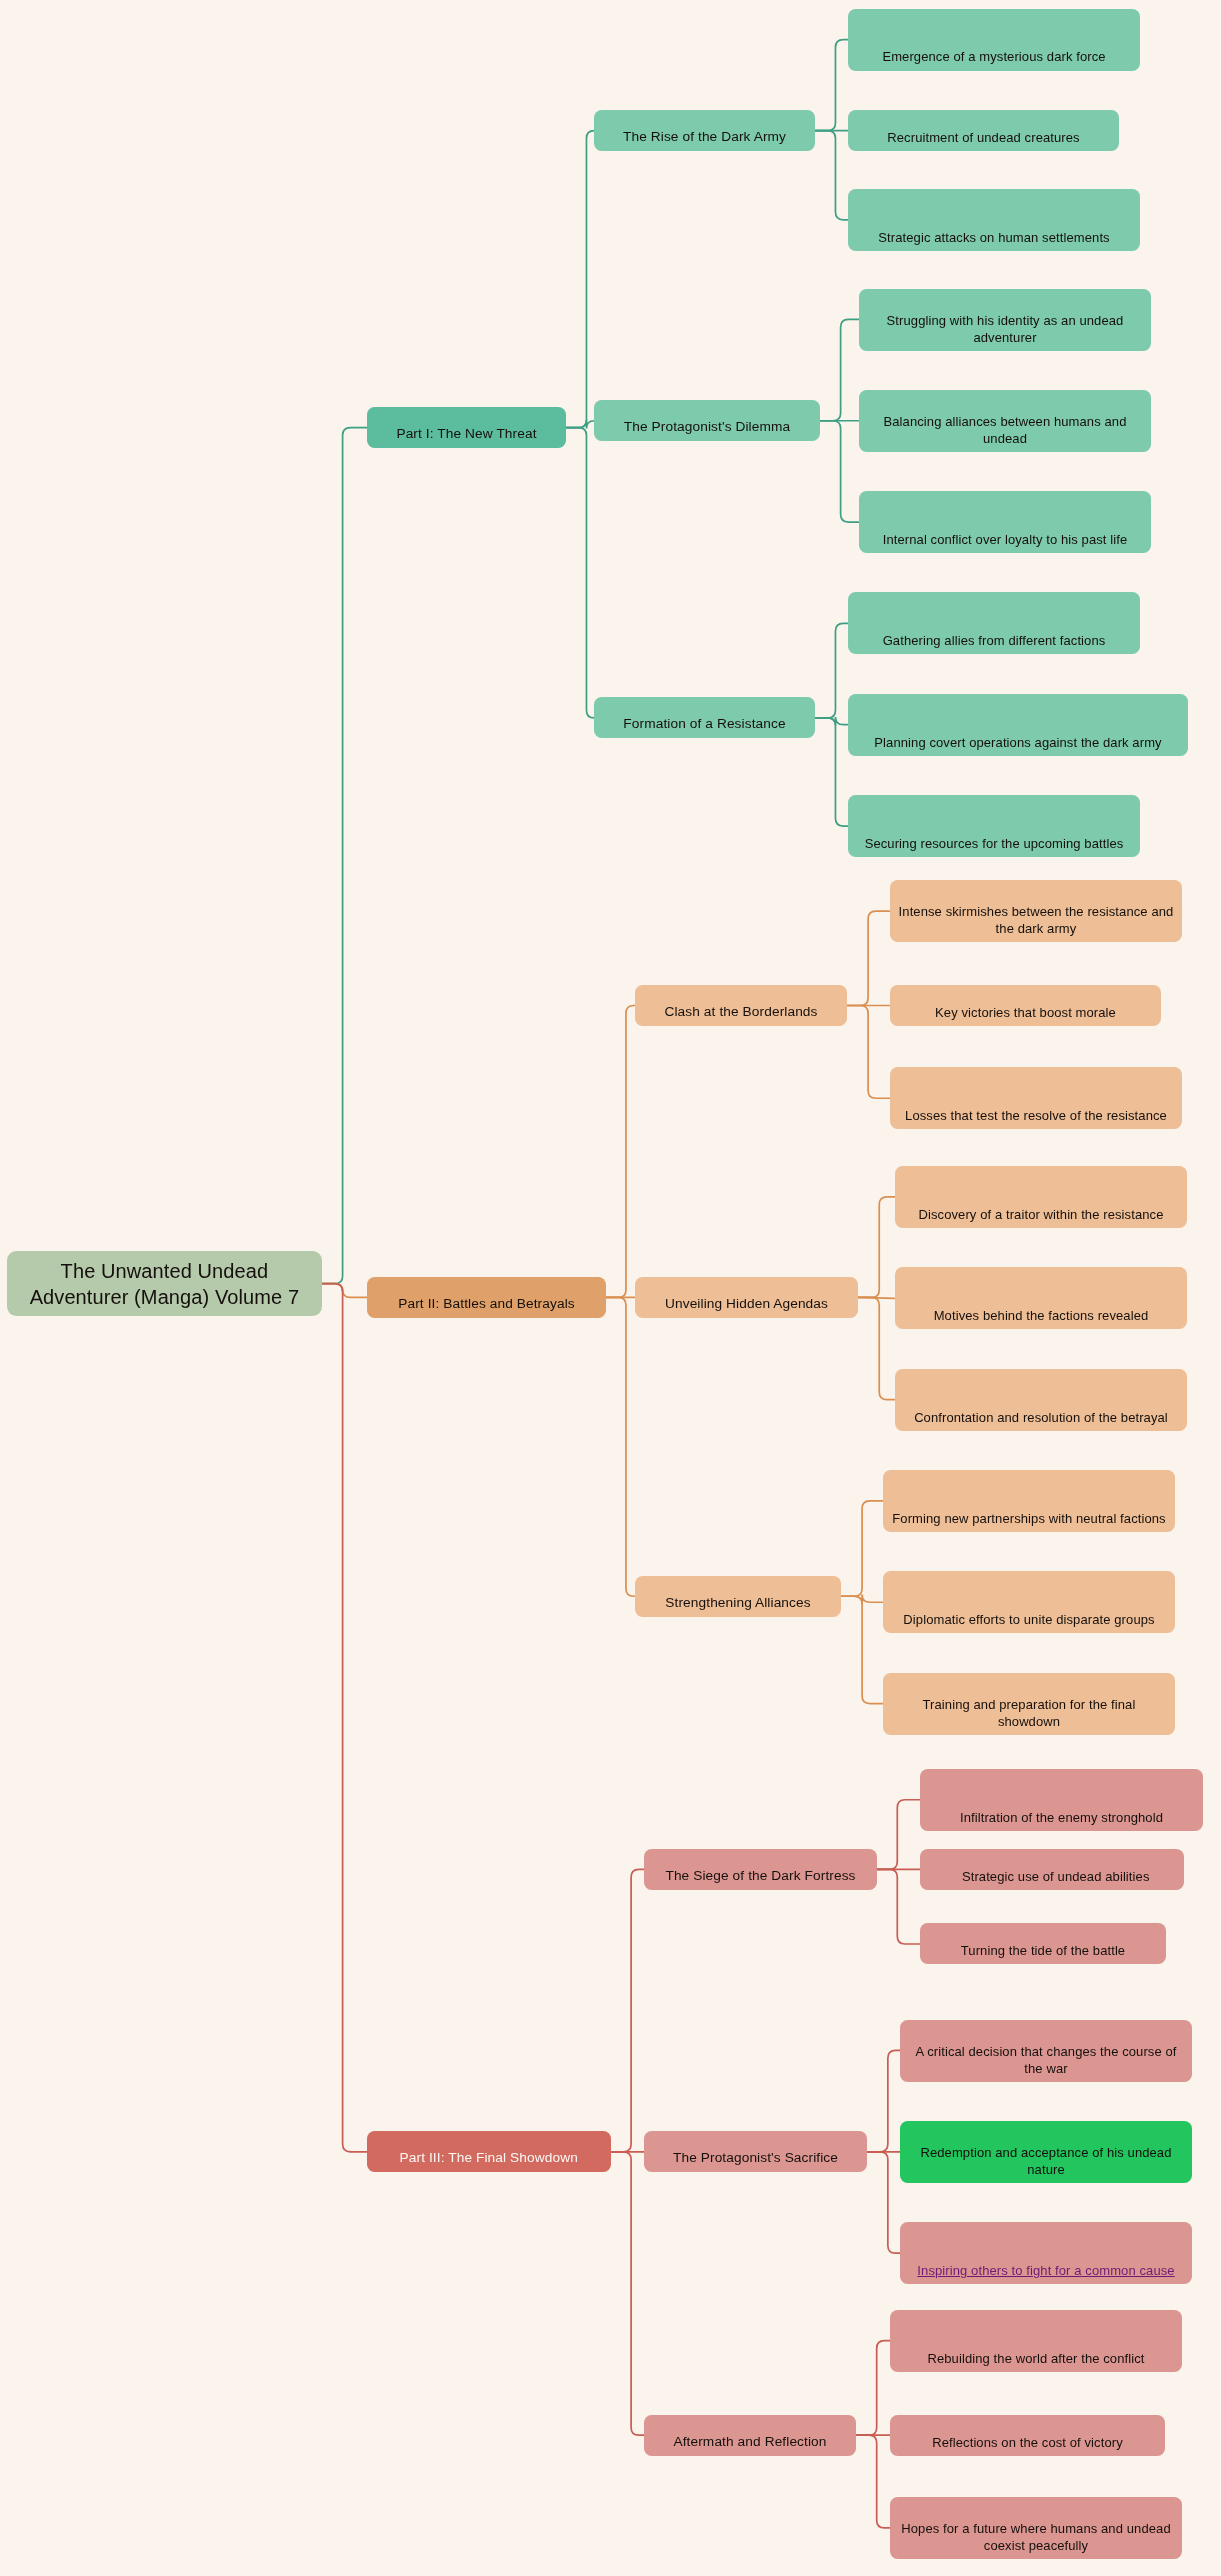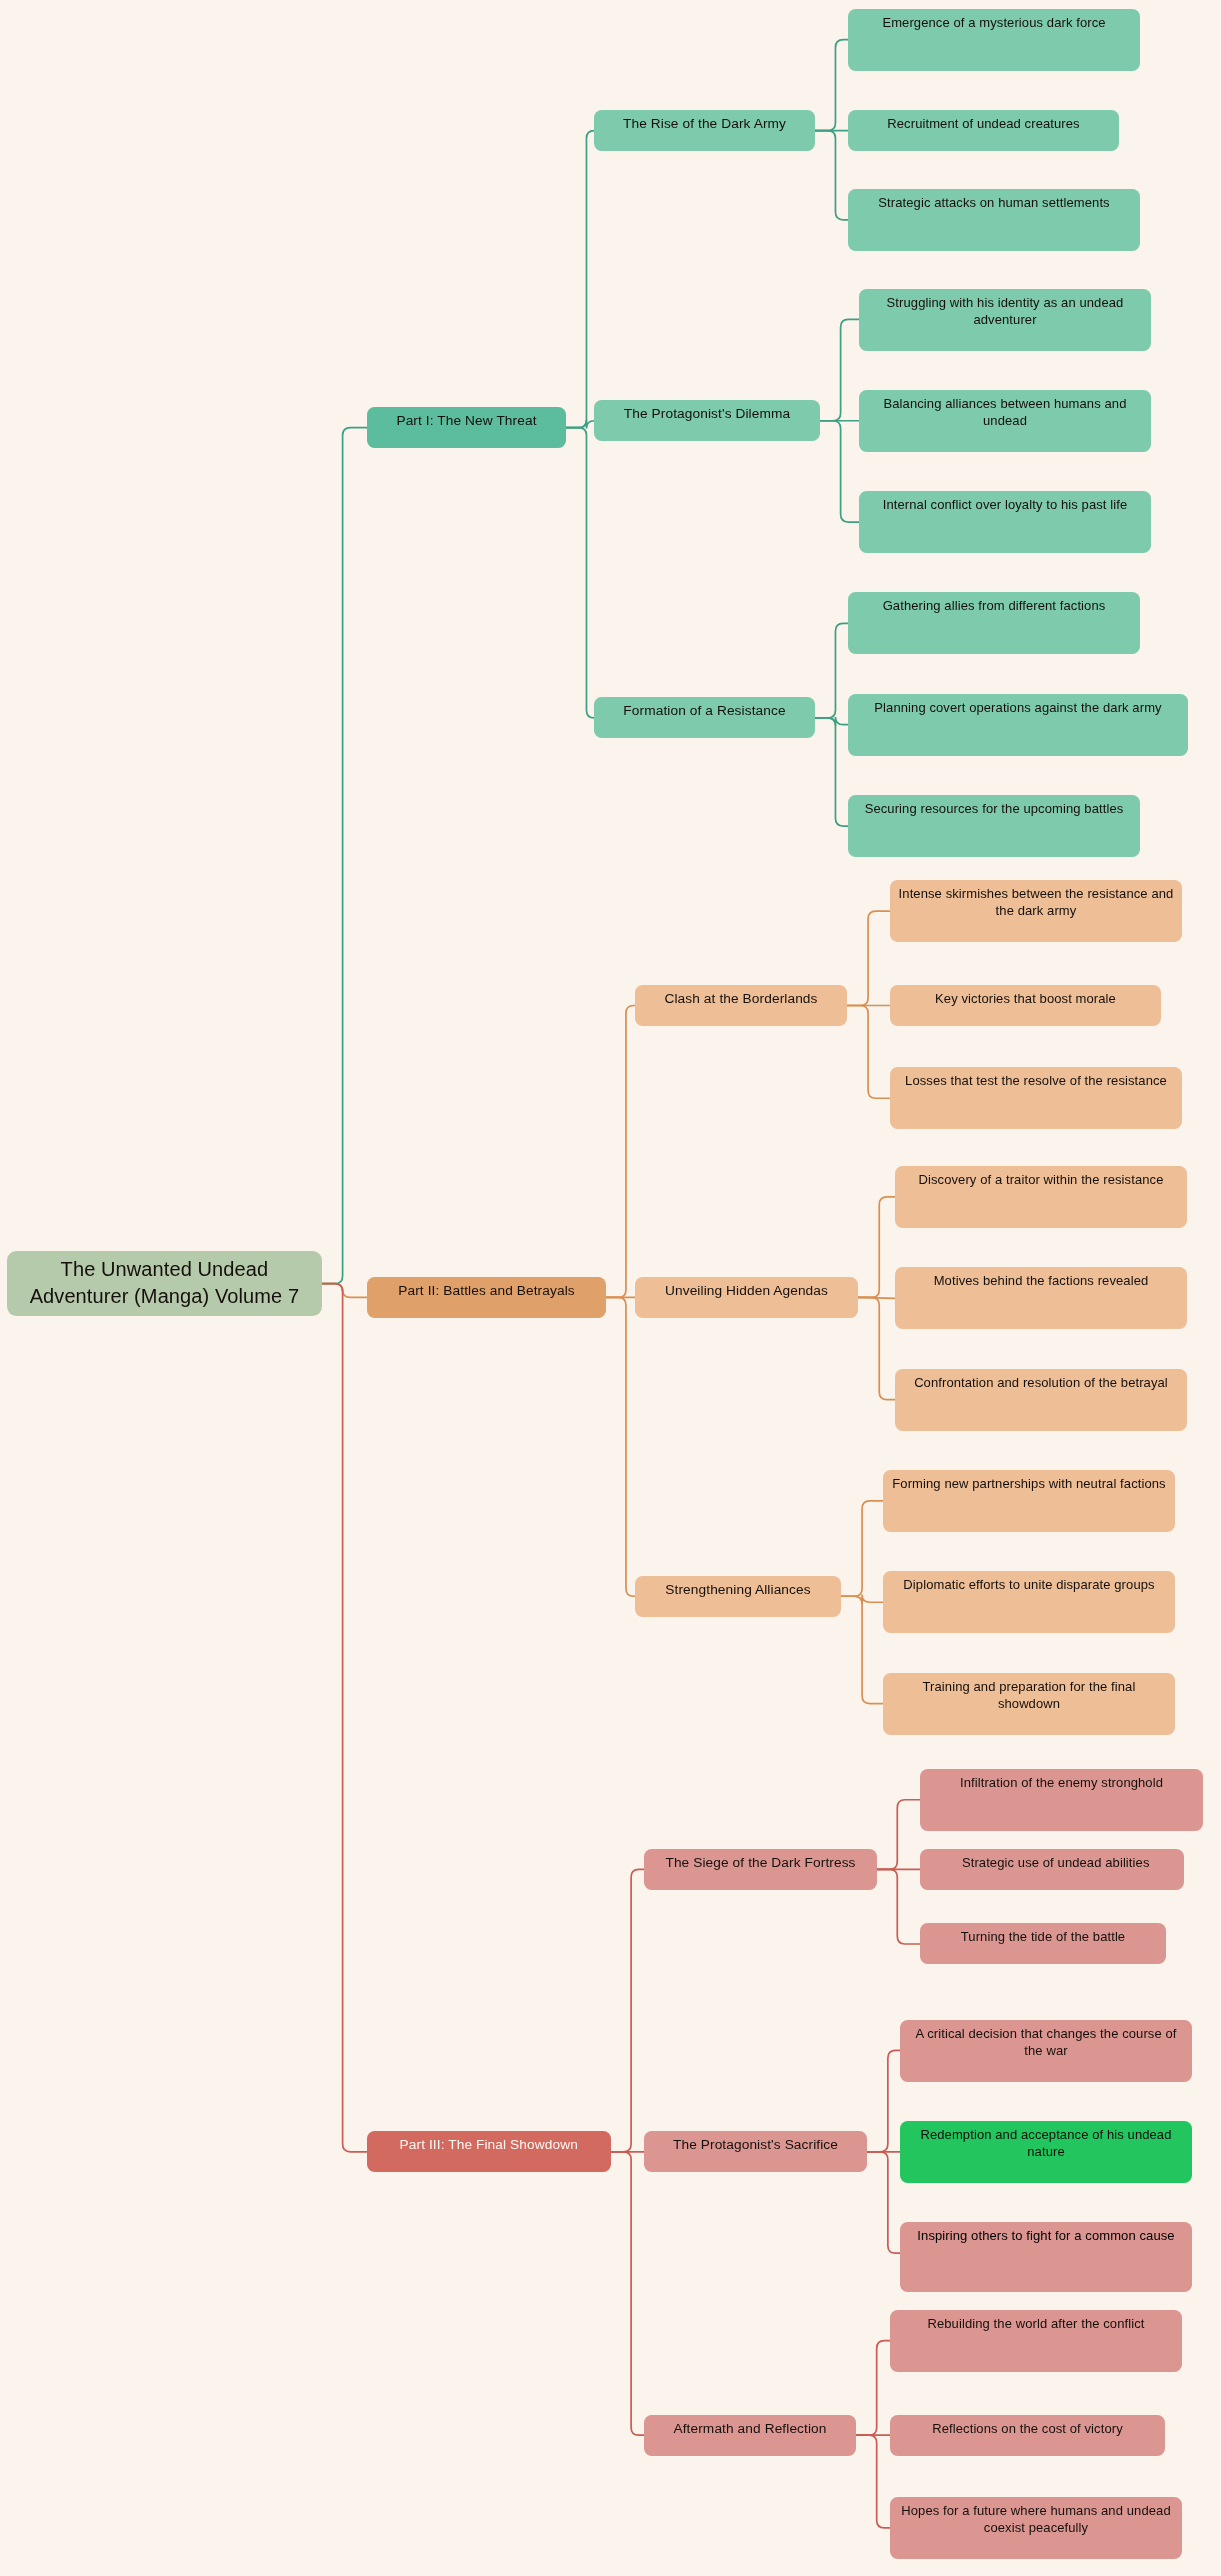--- a/index.html
+++ b/index.html
@@ -26,21 +26,21 @@
     left: 0;
     top: 0;
     width: 1221px;
     height: 2576px;
     pointer-events: none;
   }
   .node {
     position: absolute;
     box-sizing: border-box;
     display: flex;
-    align-items: flex-start;
+    align-items: flex-end;
     justify-content: center;
     text-align: center;
     border-radius: 7.7px;
     padding: 5.2px 8.6px;
     line-height: 1.32;
     color: #15100c;
     letter-spacing: 0.1px;
   }
   .node.root {
     border-radius: 9.4px;
@@ -198,21 +198,21 @@
       </div>
       <div class="node branch" style="left: 644px; top: 2131px; width: 223px; height: 41px; background: rgb(220, 150, 146); color: rgb(21, 16, 12);">
         <span>The Protagonist's Sacrifice</span>
       </div>
       <div class="node leaf" style="left: 900px; top: 2020px; width: 292px; height: 62px; background: rgb(220, 150, 146); color: rgb(21, 16, 12);">
         <span>A critical decision that changes the course of the war</span>
       </div>
       <div class="node leaf" style="left: 900px; top: 2121px; width: 292px; height: 62px; background: #22c55e; color: rgb(21, 16, 12);">
         <span>Redemption and acceptance of his undead nature</span>
       </div>
-      <div class="node leaf" style="left: 900px; top: 2222px; width: 292px; height: 70px; background: rgb(220, 150, 146); color: #000000;">
+      <div class="node leaf" style="left: 900px; top: 2222px; width: 292px; height: 62px; background: rgb(220, 150, 146); color: #701a75; text-decoration: underline;">
         <span>Inspiring others to fight for a common cause</span>
       </div>
       <div class="node branch" style="left: 644px; top: 2415px; width: 212px; height: 41px; background: rgb(220, 150, 146); color: rgb(21, 16, 12);">
         <span>Aftermath and Reflection</span>
       </div>
       <div class="node leaf" style="left: 890px; top: 2310px; width: 292px; height: 62px; background: rgb(220, 150, 146); color: rgb(21, 16, 12);">
         <span>Rebuilding the world after the conflict</span>
       </div>
       <div class="node leaf" style="left: 890px; top: 2415px; width: 275px; height: 41px; background: rgb(220, 150, 146); color: rgb(21, 16, 12);">
         <span>Reflections on the cost of victory</span>

